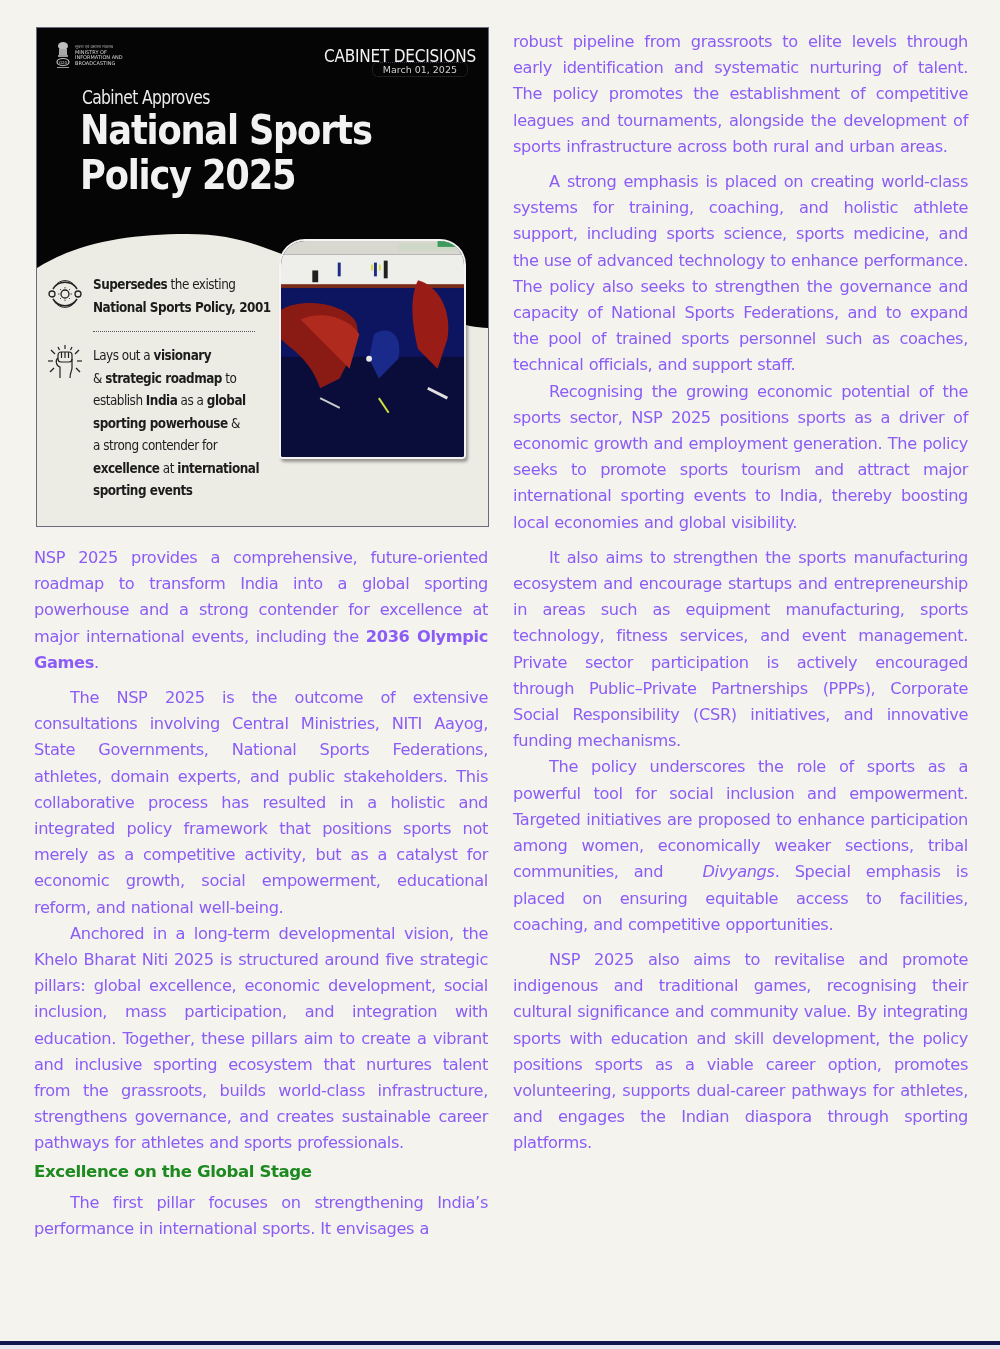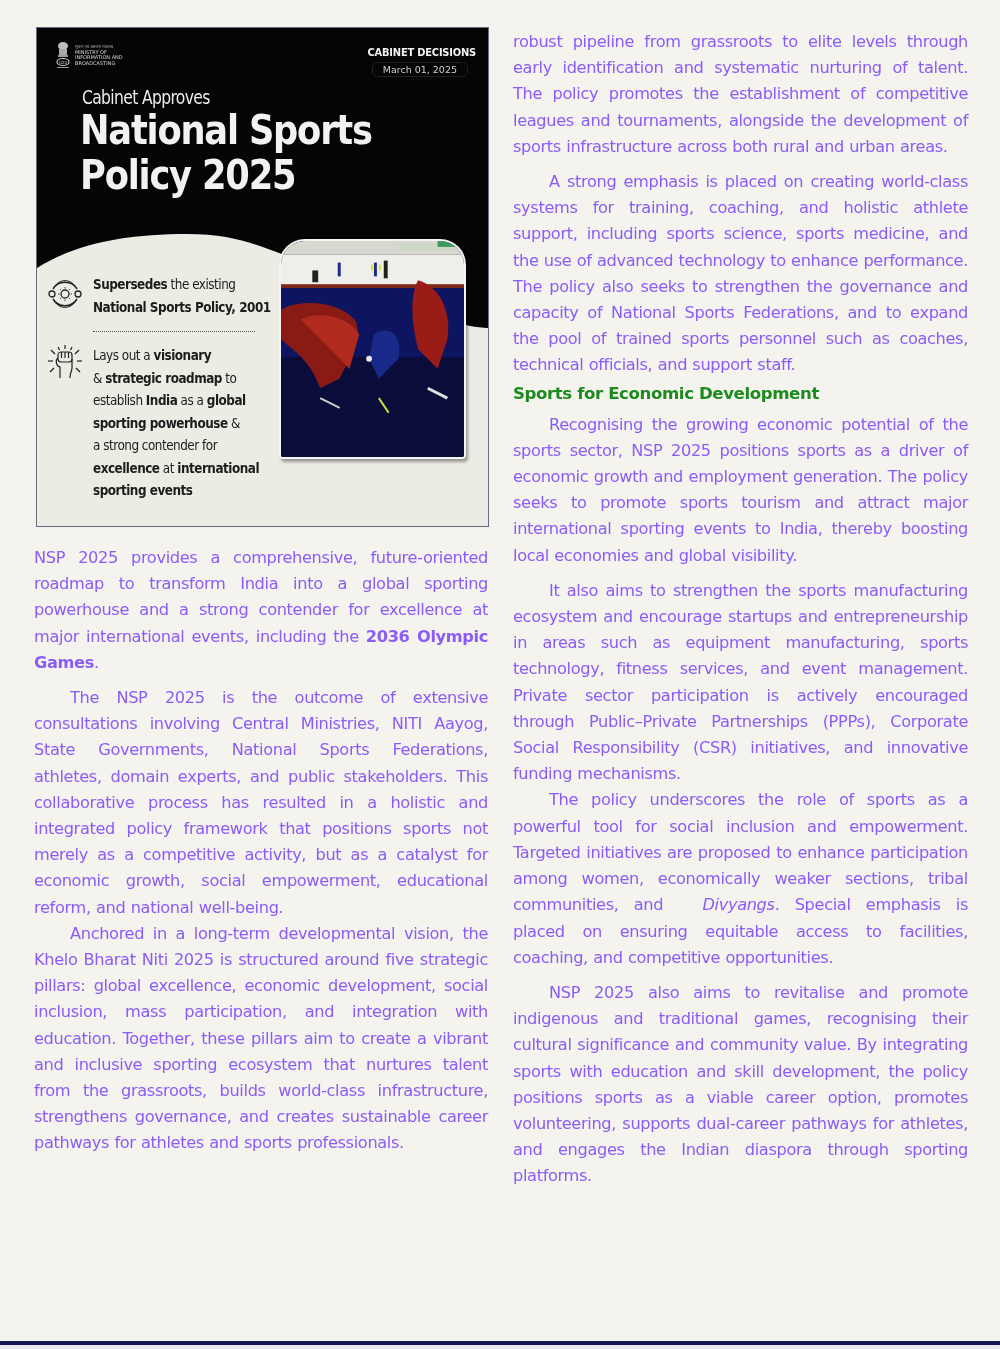--- a/index.html
+++ b/index.html
@@ -23,21 +23,21 @@
   .card-logo { position: absolute; left: 18px; top: 12px; display: flex; align-items: center; gap: 4px; }
   .emblem {
     width: 16px; height: 30px; position: relative;
   }
   .emblem svg { width: 16px; height: 30px; }
   .ministry { color: #d8d8d8; font-size: 5px; line-height: 5.5px; font-family: "DejaVu Sans", sans-serif; }
   .ministry .hi { font-size: 4px; color: #bdbdbd; }
   .cab-label {
     position: absolute; right: 12px; top: 18px;
     color: #f2f2f2; font-family: "DejaVu Sans Condensed", "DejaVu Sans", sans-serif;
-    font-weight: bold; font-size: 11px; letter-spacing: -0.2px;
+    font-weight: normal; font-size: 17px; letter-spacing: -0.2px;
   }
   .cab-date {
     position: absolute; right: 20px; top: 34px;
     color: #cfcfcf; font-size: 9.5px; padding: 1px 10px;
     border: 1px dotted #3a3a48; border-radius: 6px;
     font-family: "DejaVu Sans", sans-serif;
   }
   .card-pre {
     position: absolute; left: 45px; top: 58px;
     color: #ececec; font-size: 19px; font-family: "DejaVu Sans", sans-serif;
@@ -239,27 +239,28 @@
         <path d="M150,150 L170,160" stroke="#e0e0e0" stroke-width="3"></path>
       </svg>
     </div>
   </div>
 
   <div class="col col-left">
     <p class="p"><span>NSP 2025 provides a comprehensive, future-oriented roadmap to transform India into a global sporting powerhouse and a strong contender for excellence at major international events, including the </span><b>2036 Olympic Games</b><span>.</span></p>
     <div class="gap"></div>
     <p class="p indent">The NSP 2025 is the outcome of extensive consultations involving Central Ministries, NITI Aayog, State Governments, National Sports Federations, athletes, domain experts, and public stakeholders. This collaborative process has resulted in a holistic and integrated policy framework that positions sports not merely as a competitive activity, but as a catalyst for economic growth, social empowerment, educational reform, and national well-being.</p>
     <p class="p indent">Anchored in a long-term developmental vision, the Khelo Bharat Niti 2025 is structured around five strategic pillars: global excellence, economic development, social inclusion, mass participation, and integration with education. Together, these pillars aim to create a vibrant and inclusive sporting ecosystem that nurtures talent from the grassroots, builds world-class infrastructure, strengthens governance, and creates sustainable career pathways for athletes and sports professionals.</p>
+    <h3 class="h">Excellence on the Global Stage</h3>
+    <p class="p indent">The first pillar focuses on strengthening India’s performance in international sports. It envisages a</p>
   </div>
 
   <div class="col col-right">
     <p class="p">robust pipeline from grassroots to elite levels through early identification and systematic nurturing of talent. The policy promotes the establishment of competitive leagues and tournaments, alongside the development of sports infrastructure across both rural and urban areas.</p>
     <div class="gap"></div>
     <p class="p indent">A strong emphasis is placed on creating world-class systems for training, coaching, and holistic athlete support, including sports science, sports medicine, and the use of advanced technology to enhance performance. The policy also seeks to strengthen the governance and capacity of National Sports Federations, and to expand the pool of trained sports personnel such as coaches, technical officials, and support staff.</p>
-    <h3 class="h">Sports for Economic Development</h3>
     <p class="p indent">Recognising the growing economic potential of the sports sector, NSP 2025 positions sports as a driver of economic growth and employment generation. The policy seeks to promote sports tourism and attract major international sporting events to India, thereby boosting local economies and global visibility.</p>
     <div class="gap"></div>
     <p class="p indent">It also aims to strengthen the sports manufacturing ecosystem and encourage startups and entrepreneurship in areas such as equipment manufacturing, sports technology, fitness services, and event management. Private sector participation is actively encouraged through Public–Private Partnerships (PPPs), Corporate Social Responsibility (CSR) initiatives, and innovative funding mechanisms.</p>
     <p class="p indent"><span>The policy underscores the role of sports as a powerful tool for social inclusion and empowerment. Targeted initiatives are proposed to enhance participation among women, economically weaker sections, tribal communities, and </span><i>Divyangs</i><span>. Special emphasis is placed on ensuring equitable access to facilities, coaching, and competitive opportunities.</span></p>
     <div class="gap"></div>
     <p class="p indent">NSP 2025 also aims to revitalise and promote indigenous and traditional games, recognising their cultural significance and community value. By integrating sports with education and skill development, the policy positions sports as a viable career option, promotes volunteering, supports dual-career pathways for athletes, and engages the Indian diaspora through sporting platforms.</p>
   </div>
 
   <div class="bottom-rule"></div>
   <div class="bottom-rule-2"></div>

